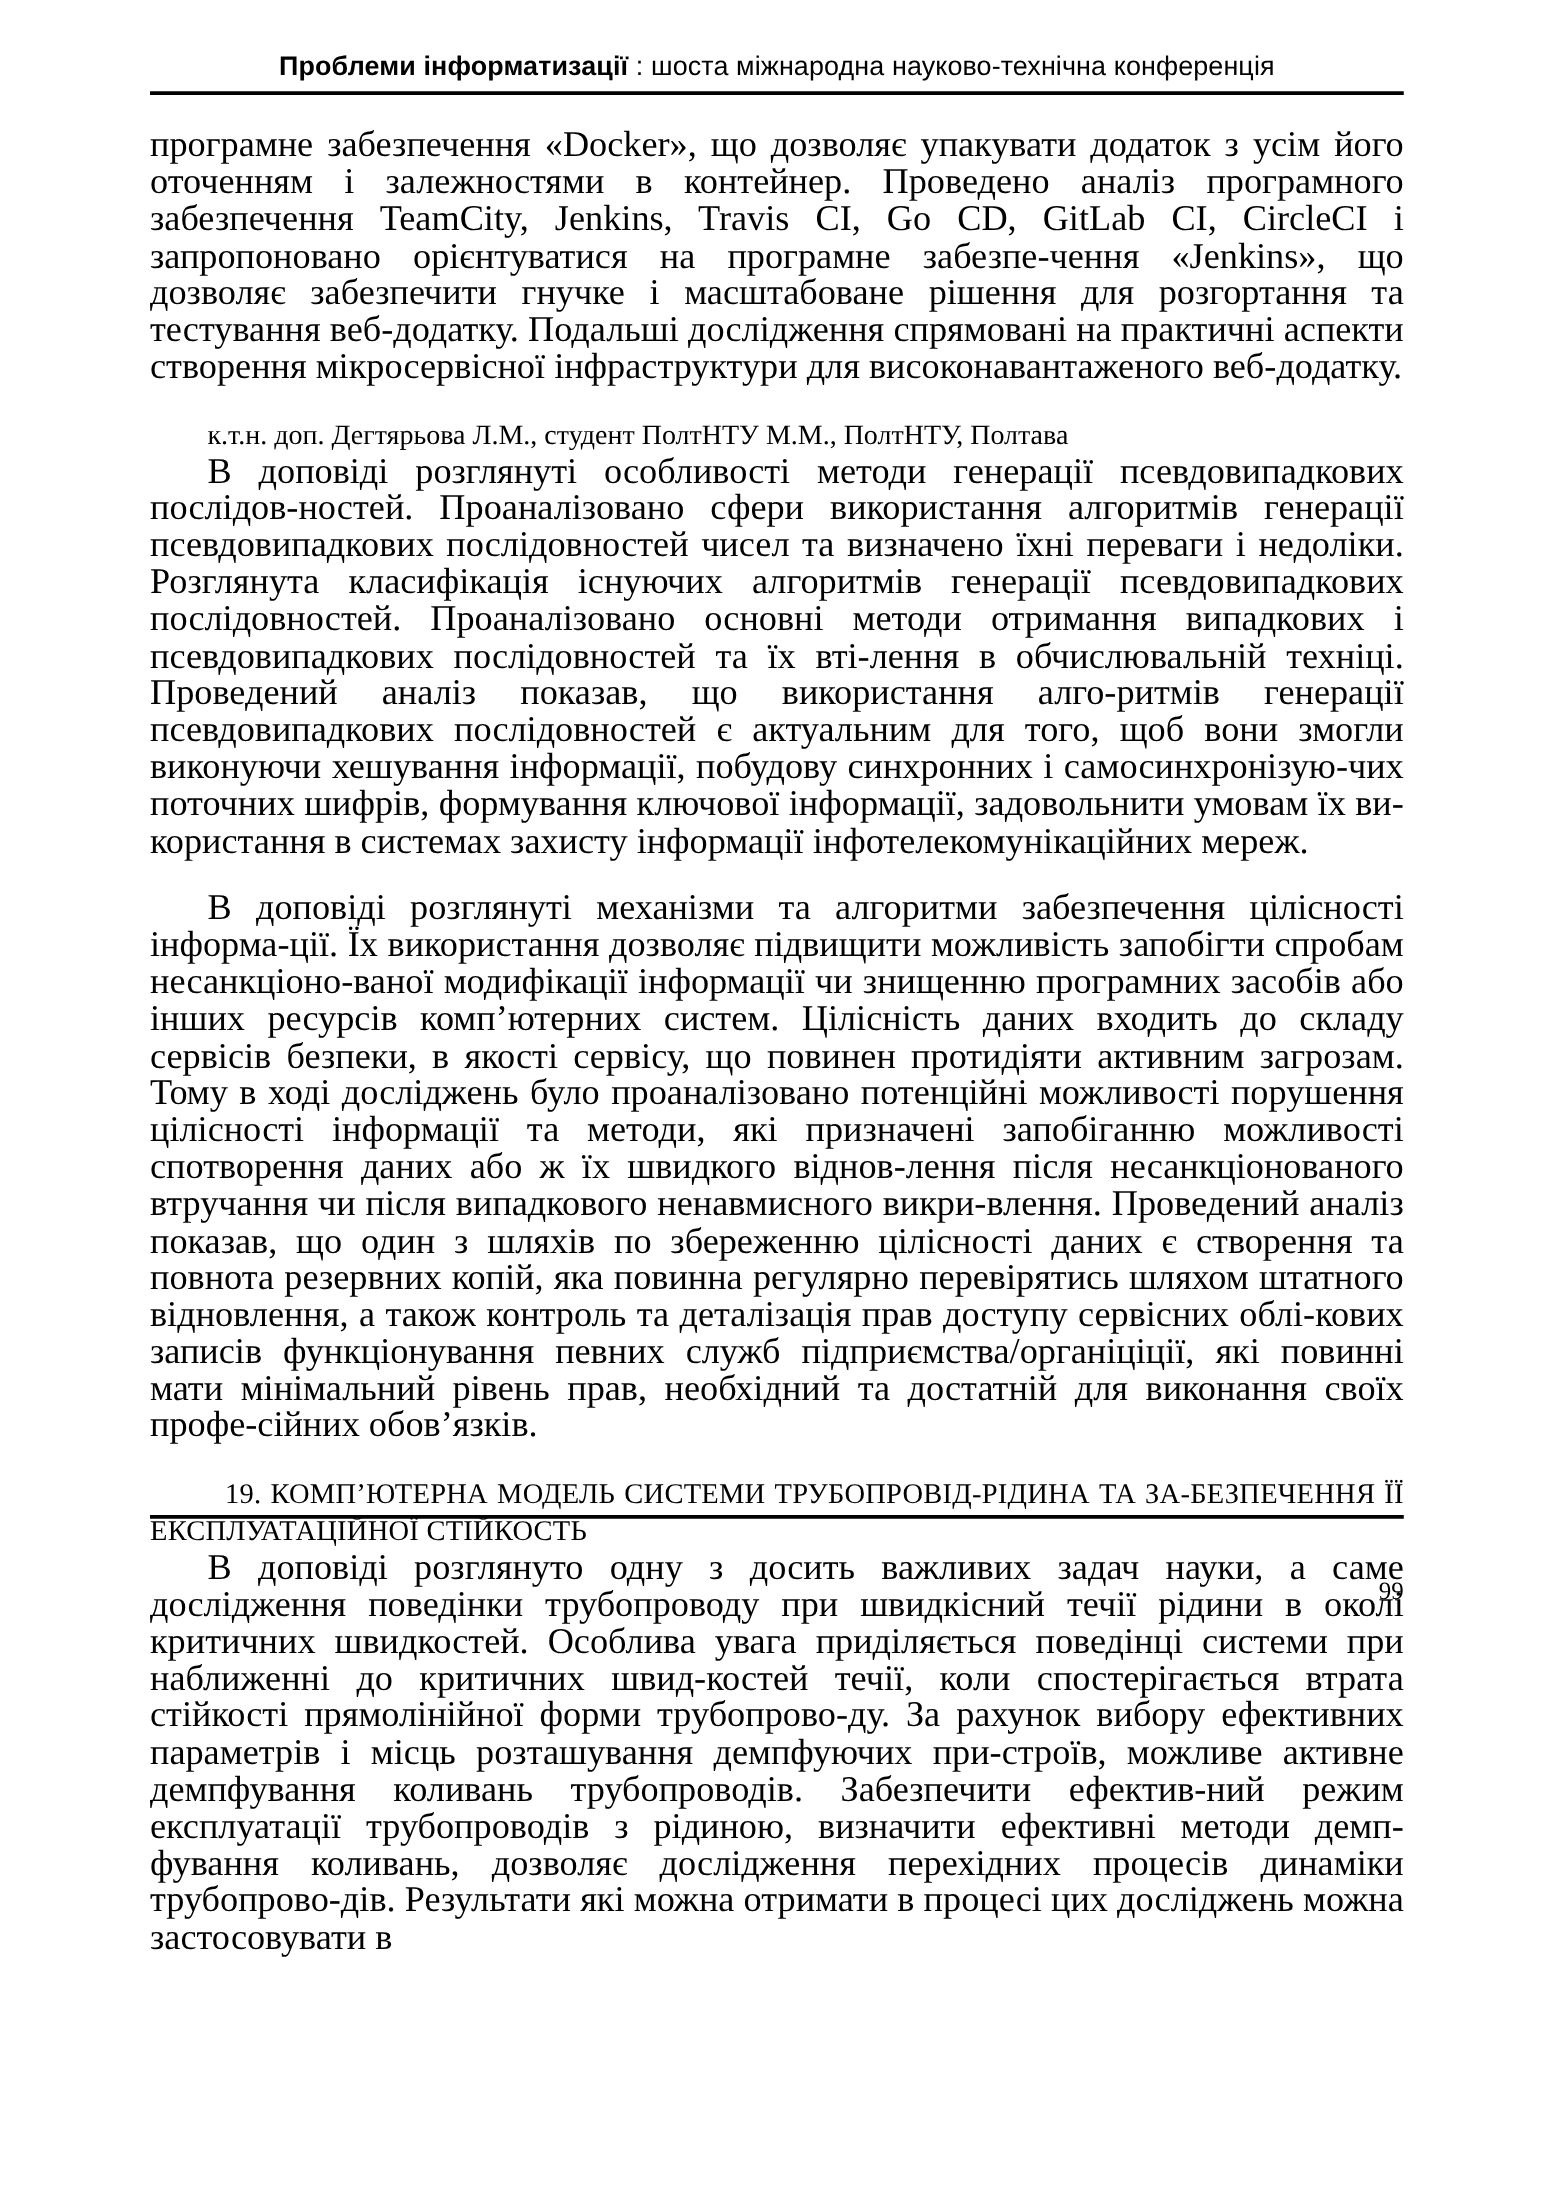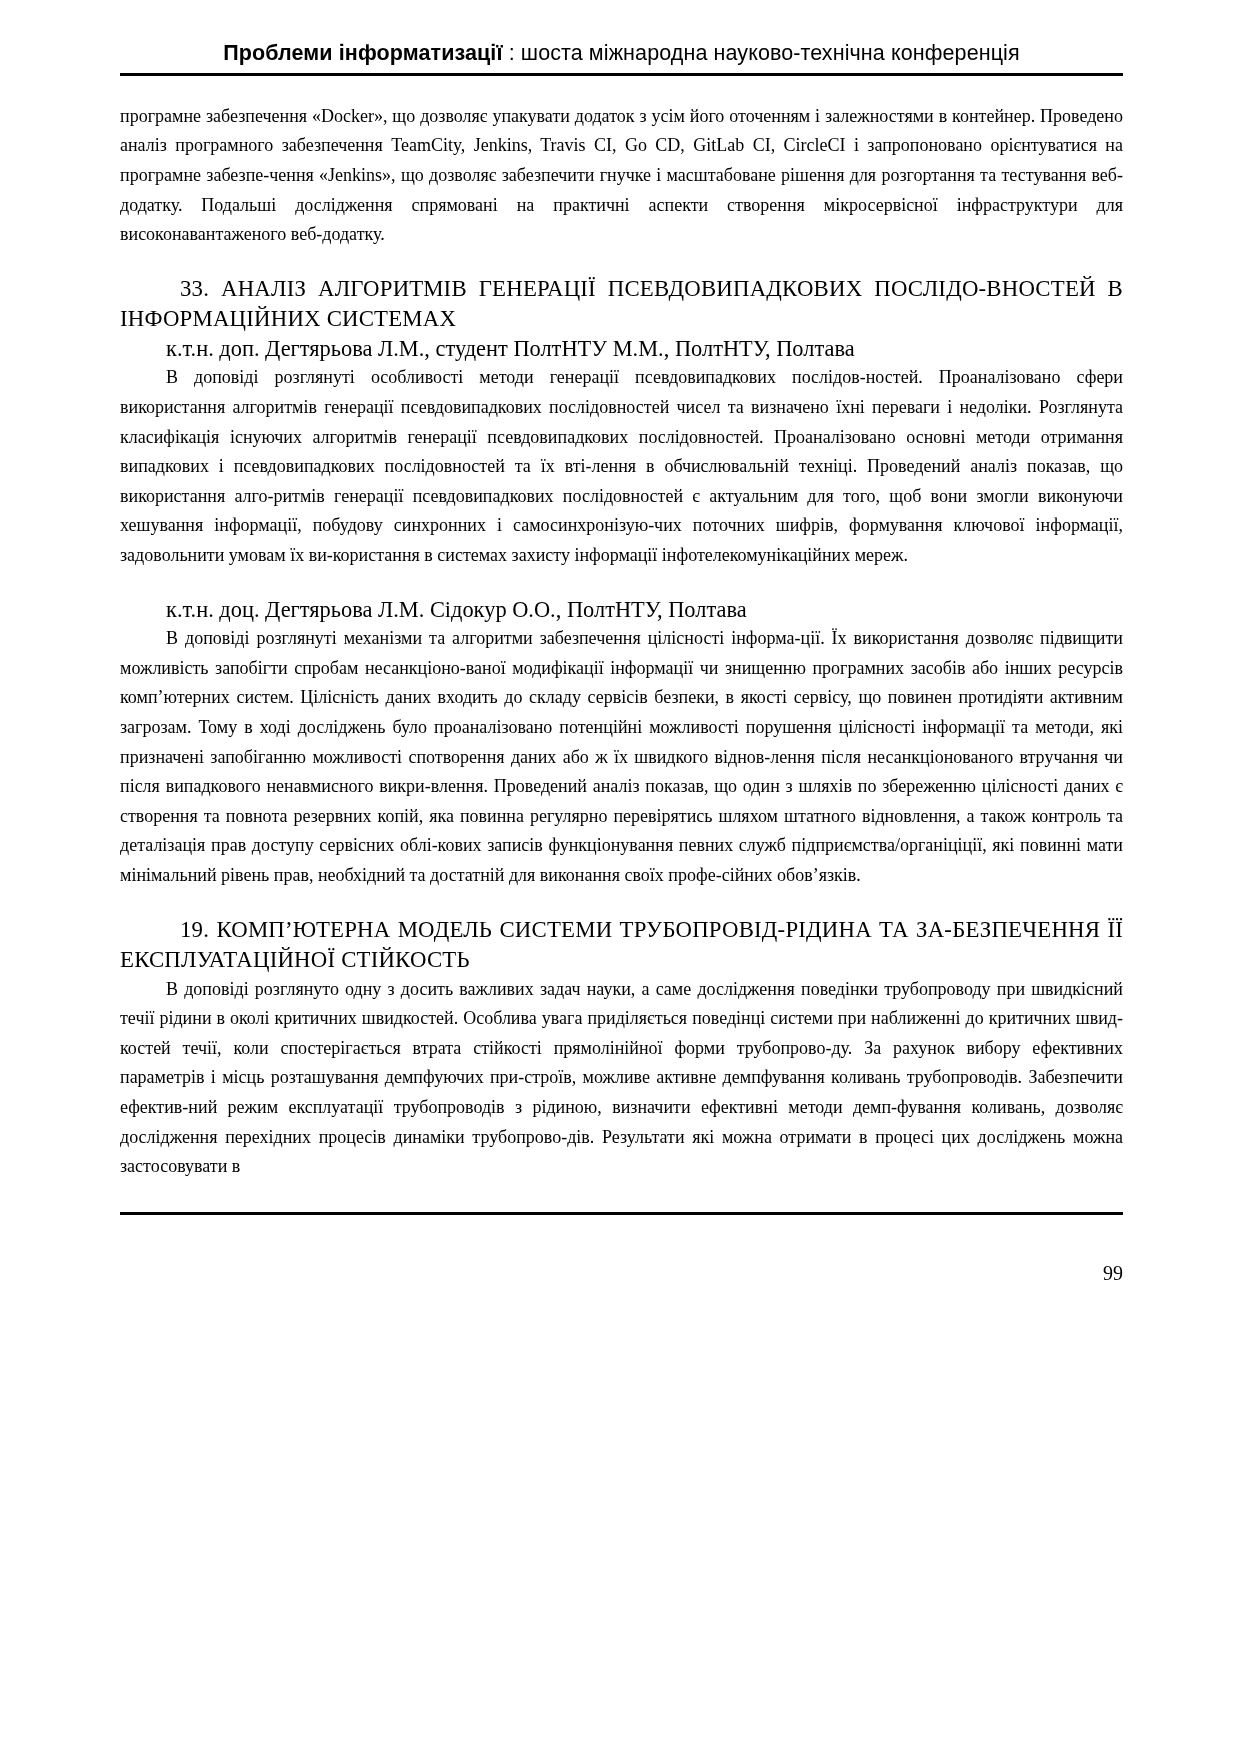--- a/index.html
+++ b/index.html
@@ -41,21 +41,21 @@
     font-weight: normal;
   }
 
   .rule-top {
     border-bottom: 3px solid #000;
     margin: 0 0 26px 0;
   }
 
   
   .para {
-    font-size: 18px;
+    font-size: 29px;
     line-height: 29.6px;
     text-align: justify;
     text-justify: inter-word;
     margin: 0;
     hyphens: manual;
   }
   .para.indent {
     text-indent: 46px;
   }
   .para.noindent {
@@ -110,27 +110,25 @@
 
   <div class="runhead">
     <span class="rh-strong">Проблеми інформатизації</span><span class="rh-rest"> : шоста міжнародна науково-технічна конференція</span>
   </div>
   <div class="rule-top"></div>
 
   <p class="para noindent">програмне забезпечення «Docker», що дозволяє упакувати додаток з усім його оточенням і залежностями в контейнер. Проведено аналіз програмного забезпечення  TeamCity, Jenkins, Travis CI, Go CD, GitLab CI, CircleCI  і запропоновано орієнтуватися на програмне забезпе-чення «Jenkins», що дозволяє забезпечити гнучке і масштабоване рішення для розгортання та тестування веб-додатку. Подальші дослідження спрямовані на практичні аспекти створення мікросервісної інфраструктури для високонавантаженого веб-додатку.</p>
 
   <div class="block-gap"></div>
 
-  <p class="sec-title">33. АНАЛІЗ АЛГОРИТМІВ ГЕНЕРАЦІЇ ПСЕВДОВИПАДКОВИХ ПОСЛІДО-ВНОСТЕЙ В ІНФОРМАЦІЙНИХ СИСТЕМАХ</p>
   <p class="authors">к.т.н. доп. Дегтярьова Л.М., студент ПолтНТУ М.М., ПолтНТУ, Полтава</p>
   <p class="para indent">В доповіді розглянуті особливості методи генерації псевдовипадкових послідов-ностей. Проаналізовано сфери використання алгоритмів генерації псевдовипадкових послідовностей чисел та визначено їхні переваги і недоліки. Розглянута класифікація існуючих алгоритмів генерації псевдовипадкових послідовностей. Проаналізовано основні методи отримання випадкових і псевдовипадкових послідовностей та їх вті-лення в обчислювальній техніці. Проведений аналіз показав, що використання алго-ритмів генерації псевдовипадкових послідовностей є актуальним для того, щоб вони змогли виконуючи хешування інформації, побудову синхронних і самосинхронізую-чих поточних шифрів, формування ключової інформації, задовольнити умовам їх ви-користання в системах захисту інформації інфотелекомунікаційних мереж.</p>
 
   <div class="block-gap"></div>
 
-  <p class="authors">к.т.н. доц. Дегтярьова Л.М. Сідокур О.О., ПолтНТУ, Полтава</p>
   <p class="para indent">В доповіді розглянуті механізми та алгоритми забезпечення цілісності інформа-ції. Їх використання дозволяє підвищити можливість запобігти спробам несанкціоно-ваної модифікації інформації чи знищенню програмних засобів або інших ресурсів комп’ютерних систем. Цілісність даних входить до складу сервісів безпеки, в якості сервісу, що повинен протидіяти  активним загрозам. Тому в ході досліджень  було проаналізовано потенційні можливості  порушення цілісності інформації та методи, які призначені запобіганню можливості спотворення даних або ж їх швидкого віднов-лення після несанкціонованого втручання чи після випадкового ненавмисного викри-влення. Проведений аналіз показав, що один з шляхів по збереженню цілісності даних є створення  та повнота резервних копій, яка повинна регулярно перевірятись шляхом штатного відновлення, а також контроль та деталізація прав доступу сервісних облі-кових записів функціонування певних служб підприємства/органіціції, які повинні мати мінімальний рівень прав, необхідний  та достатній для виконання своїх профе-сійних обов’язків.</p>
 
   <div class="block-gap"></div>
 
   <p class="sec-title">19. КОМП’ЮТЕРНА МОДЕЛЬ СИСТЕМИ ТРУБОПРОВІД-РІДИНА ТА ЗА-БЕЗПЕЧЕННЯ ЇЇ ЕКСПЛУАТАЦІЙНОЇ СТІЙКОСТЬ</p>
   <p class="para indent">В доповіді розглянуто одну з досить важливих задач науки, а саме дослідження поведінки трубопроводу при швидкісний течії рідини в околі критичних швидкостей. Особлива увага приділяється поведінці системи при наближенні до критичних швид-костей течії, коли спостерігається втрата стійкості прямолінійної форми трубопрово-ду. За рахунок вибору ефективних параметрів і місць розташування демпфуючих при-строїв, можливе активне демпфування коливань трубопроводів. Забезпечити ефектив-ний режим експлуатації трубопроводів з рідиною, визначити ефективні методи демп-фування коливань, дозволяє дослідження перехідних процесів динаміки трубопрово-дів. Результати які можна отримати в процесі цих досліджень можна застосовувати в</p>
 
   <div class="rule-bottom"></div>
   <div class="pagenum">99</div>
 

